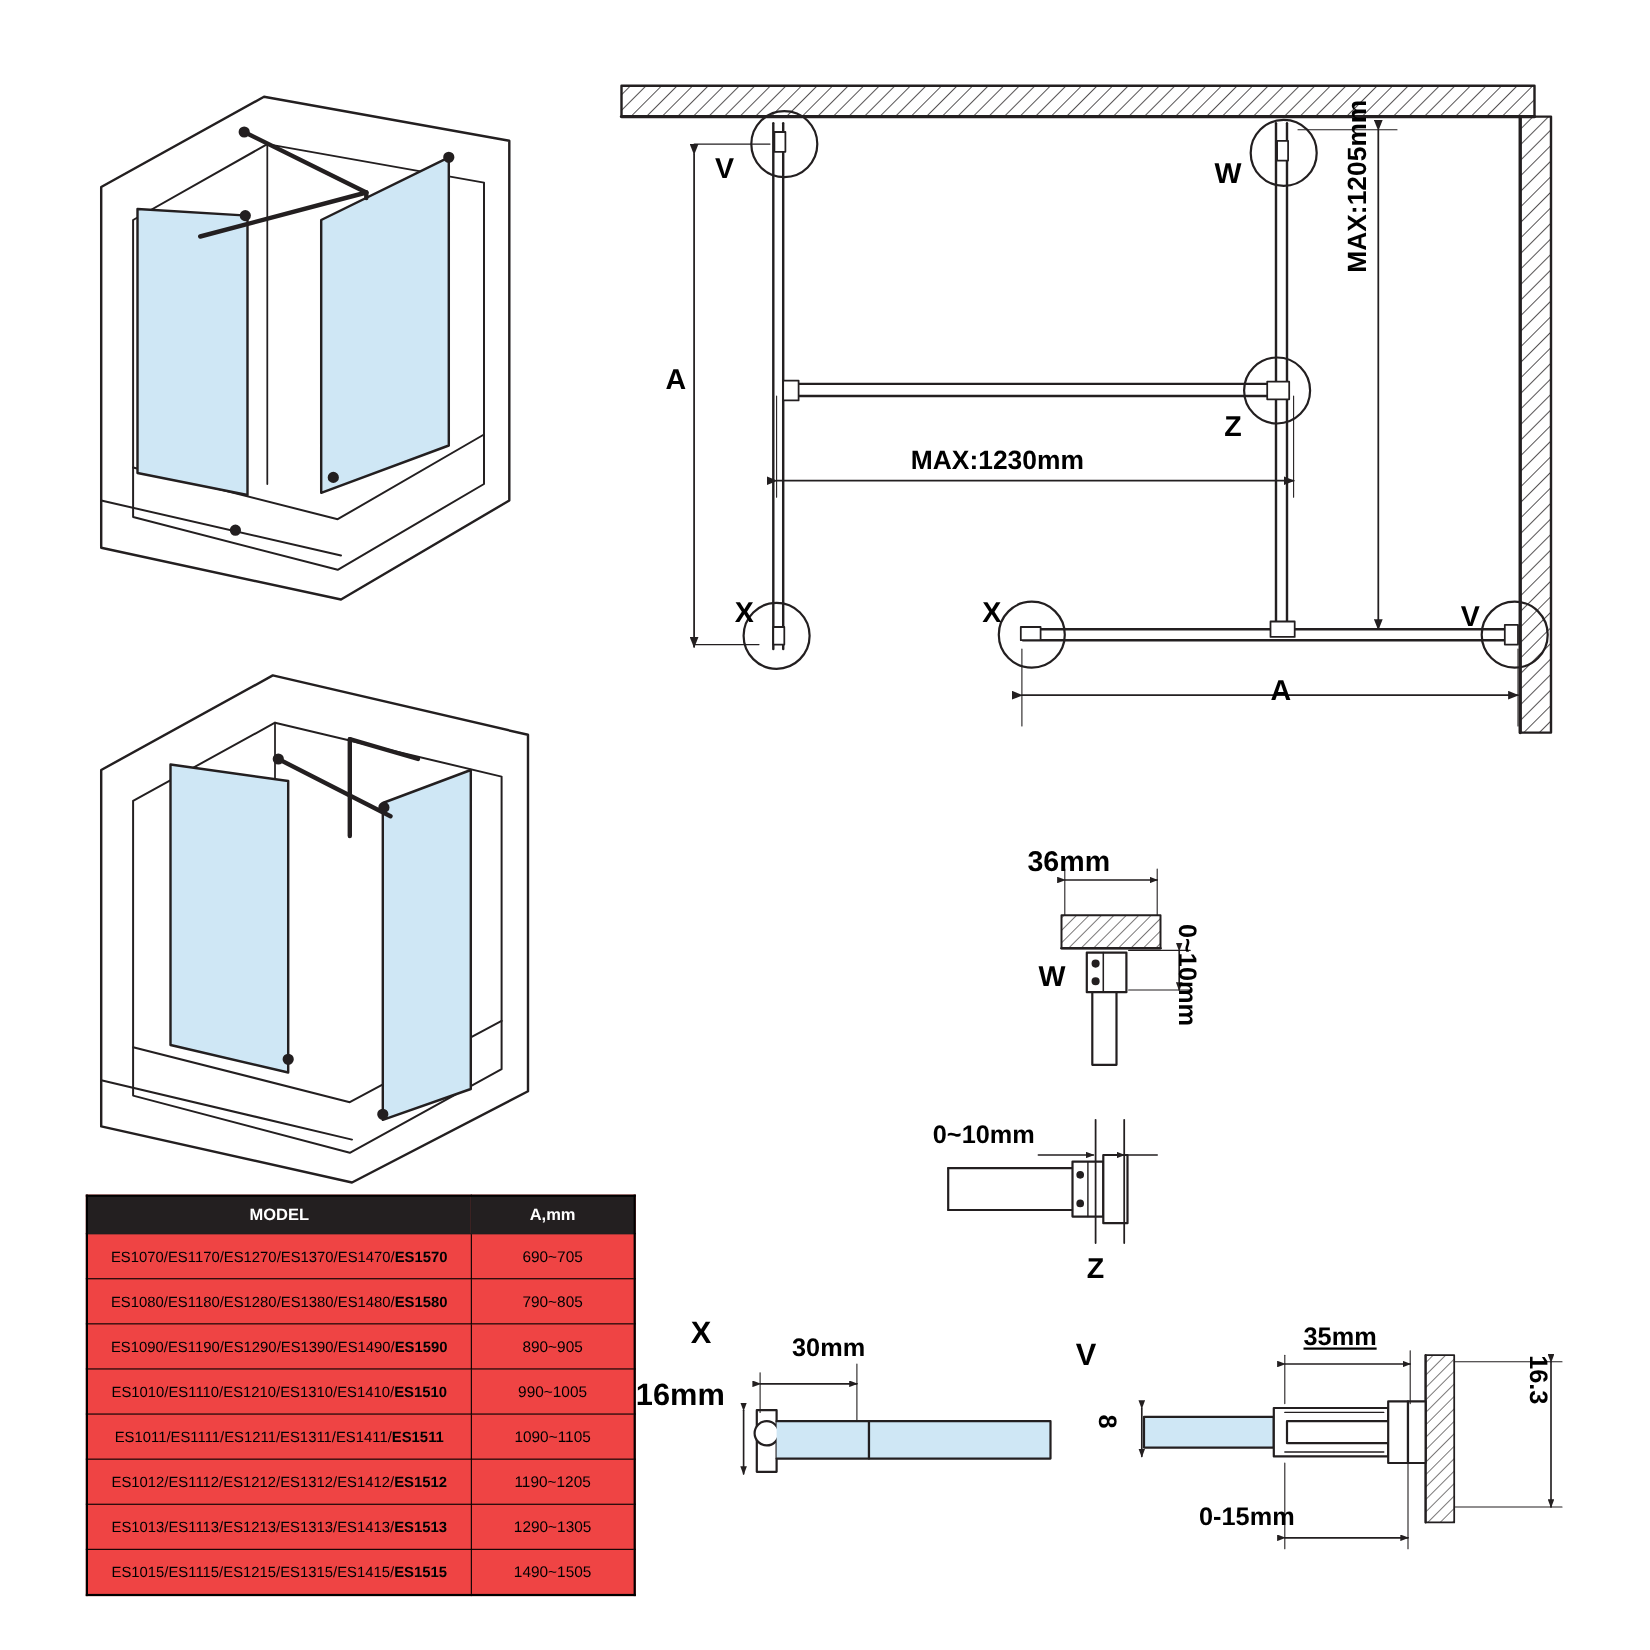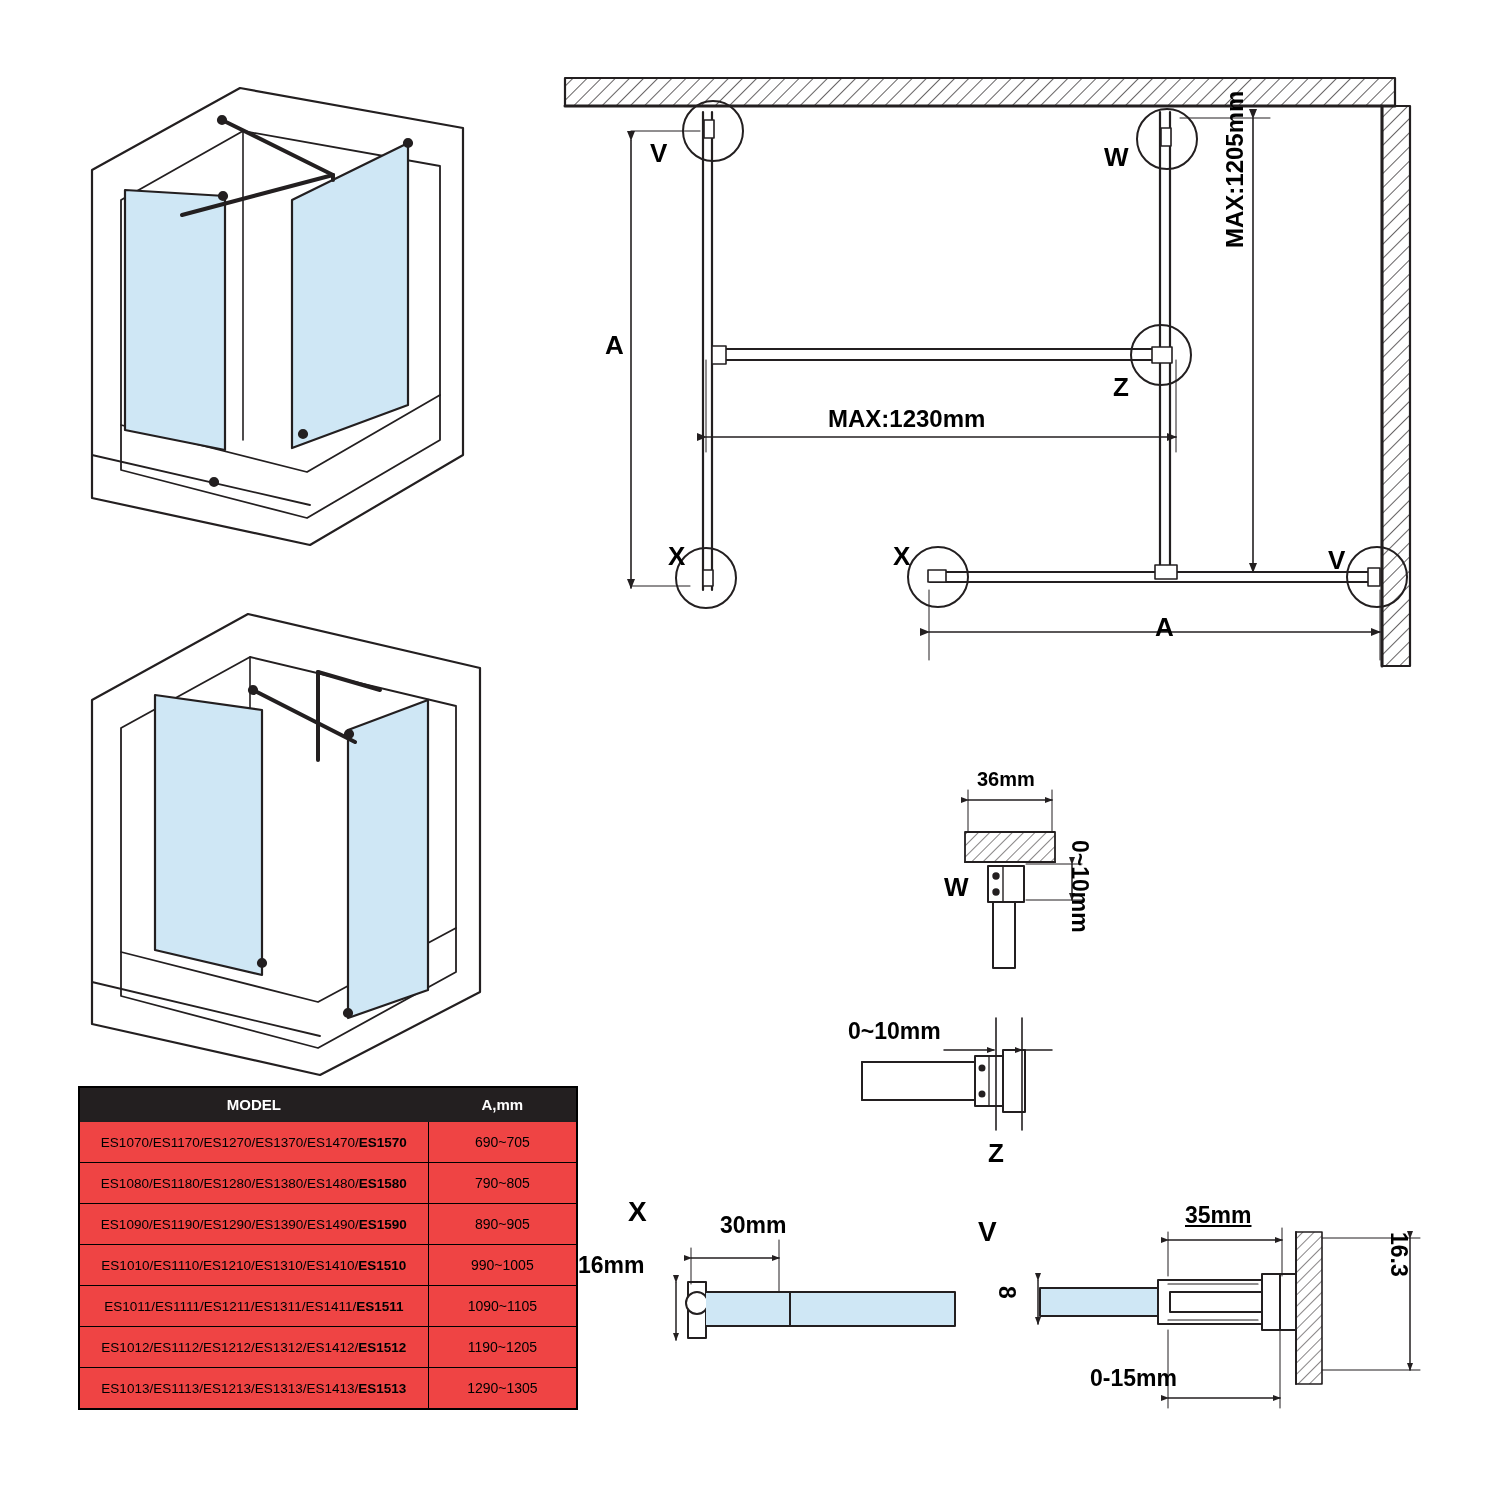--- a/index.html
+++ b/index.html
@@ -240,30 +240,30 @@
 <div class="lbl" style="left:668px;top:541px;font-size:26px;">X</div>
 <div class="lbl" style="left:893px;top:541px;font-size:26px;">X</div>
 <div class="lbl" style="left:1328px;top:545px;font-size:26px;">V</div>
 
 <div class="lbl" style="left:605px;top:330px;font-size:26px;">A</div>
 <div class="lbl" style="left:1155px;top:612px;font-size:26px;">A</div>
 
 <div class="lbl" style="left:828px;top:405px;font-size:24px;">MAX:1230mm</div>
 <div class="lbl" style="left:1221px;top:248px;font-size:24px;transform:rotate(-90deg);transform-origin:left top;">MAX:1205mm</div>
 
-<div class="lbl" style="left:977px;top:768px;font-size:20px;">36mm</div>
+<div class="lbl" style="left:934px;top:768px;font-size:26px;">36mm</div>
 <div class="lbl" style="left:1093px;top:840px;font-size:23px;transform:rotate(90deg);transform-origin:left top;">0~10mm</div>
 <div class="lbl" style="left:944px;top:872px;font-size:26px;">W</div>
 
 <div class="lbl" style="left:848px;top:1018px;font-size:23px;">0~10mm</div>
 <div class="lbl" style="left:988px;top:1138px;font-size:26px;">Z</div>
 
 <div class="lbl" style="left:628px;top:1196px;font-size:28px;">X</div>
 <div class="lbl" style="left:720px;top:1212px;font-size:23px;">30mm</div>
-<div class="lbl" style="left:578px;top:1252px;font-size:23px;">16mm</div>
+<div class="lbl" style="left:578px;top:1252px;font-size:28px;">16mm</div>
 
 <div class="lbl" style="left:978px;top:1216px;font-size:28px;">V</div>
 <div class="lbl" style="left:1185px;top:1202px;font-size:23px;text-decoration:underline;">35mm</div>
 <div class="lbl" style="left:1412px;top:1232px;font-size:23px;transform:rotate(90deg);transform-origin:left top;">16.3</div>
 <div class="lbl" style="left:1020px;top:1286px;font-size:23px;transform:rotate(90deg);transform-origin:left top;">8</div>
 <div class="lbl" style="left:1090px;top:1365px;font-size:23px;">0-15mm</div>
 
 <table class="spec-table">
   <thead>
     <tr>
@@ -293,16 +293,20 @@
           <td class="aval">1090~1105</td>
         </tr>
         <tr>
           <td class="model"><span>ES1012/ES1112/ES1212/ES1312/ES1412/</span><span class="bold-tail">ES1512</span></td>
           <td class="aval">1190~1205</td>
         </tr>
         <tr>
           <td class="model"><span>ES1013/ES1113/ES1213/ES1313/ES1413/</span><span class="bold-tail">ES1513</span></td>
           <td class="aval">1290~1305</td>
         </tr>
+        <tr>
+          <td class="model"><span>ES1015/ES1115/ES1215/ES1315/ES1415/</span><span class="bold-tail">ES1515</span></td>
+          <td class="aval">1490~1505</td>
+        </tr>
       </tbody>
 </table>
 
 </div>
 
 </body></html>

